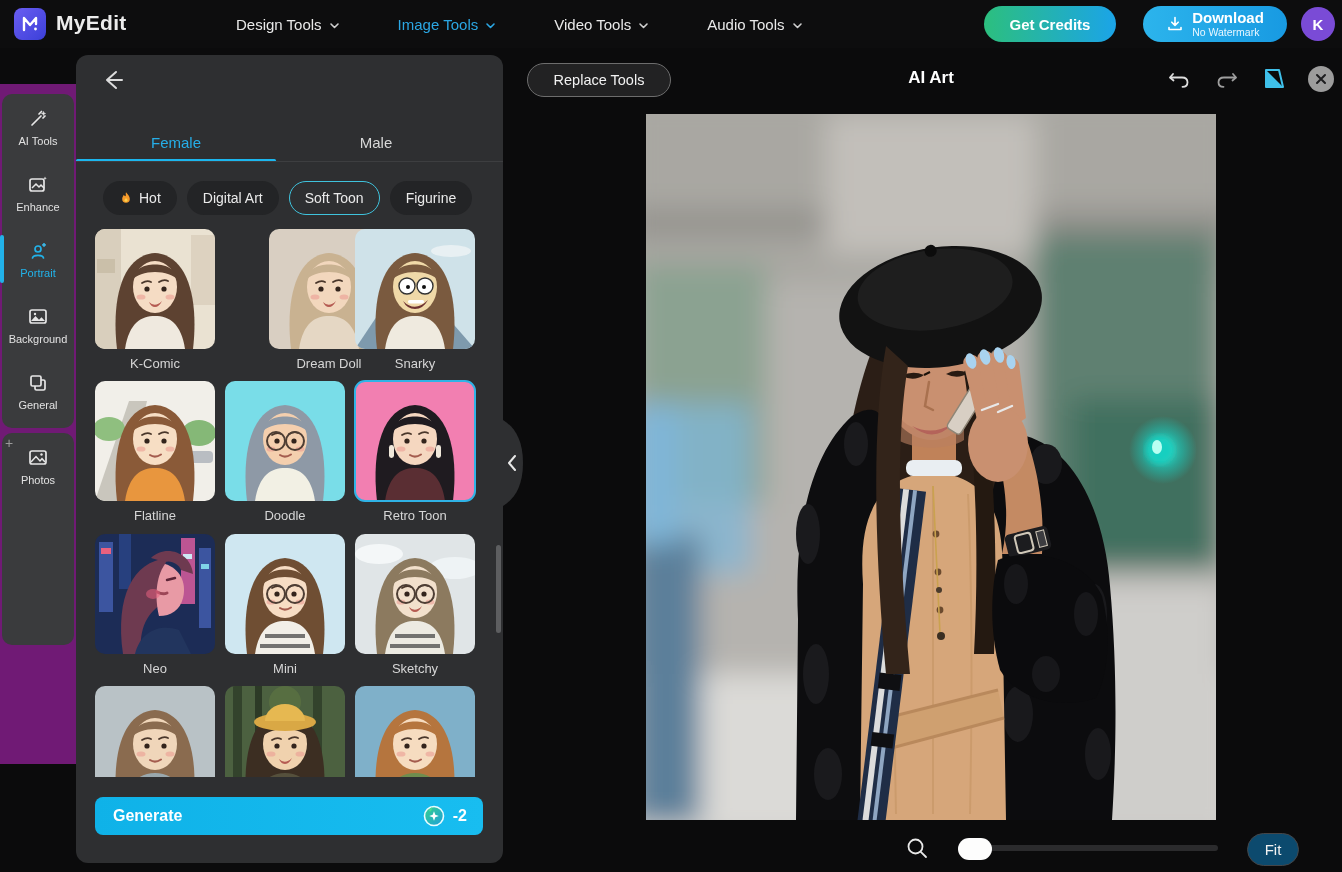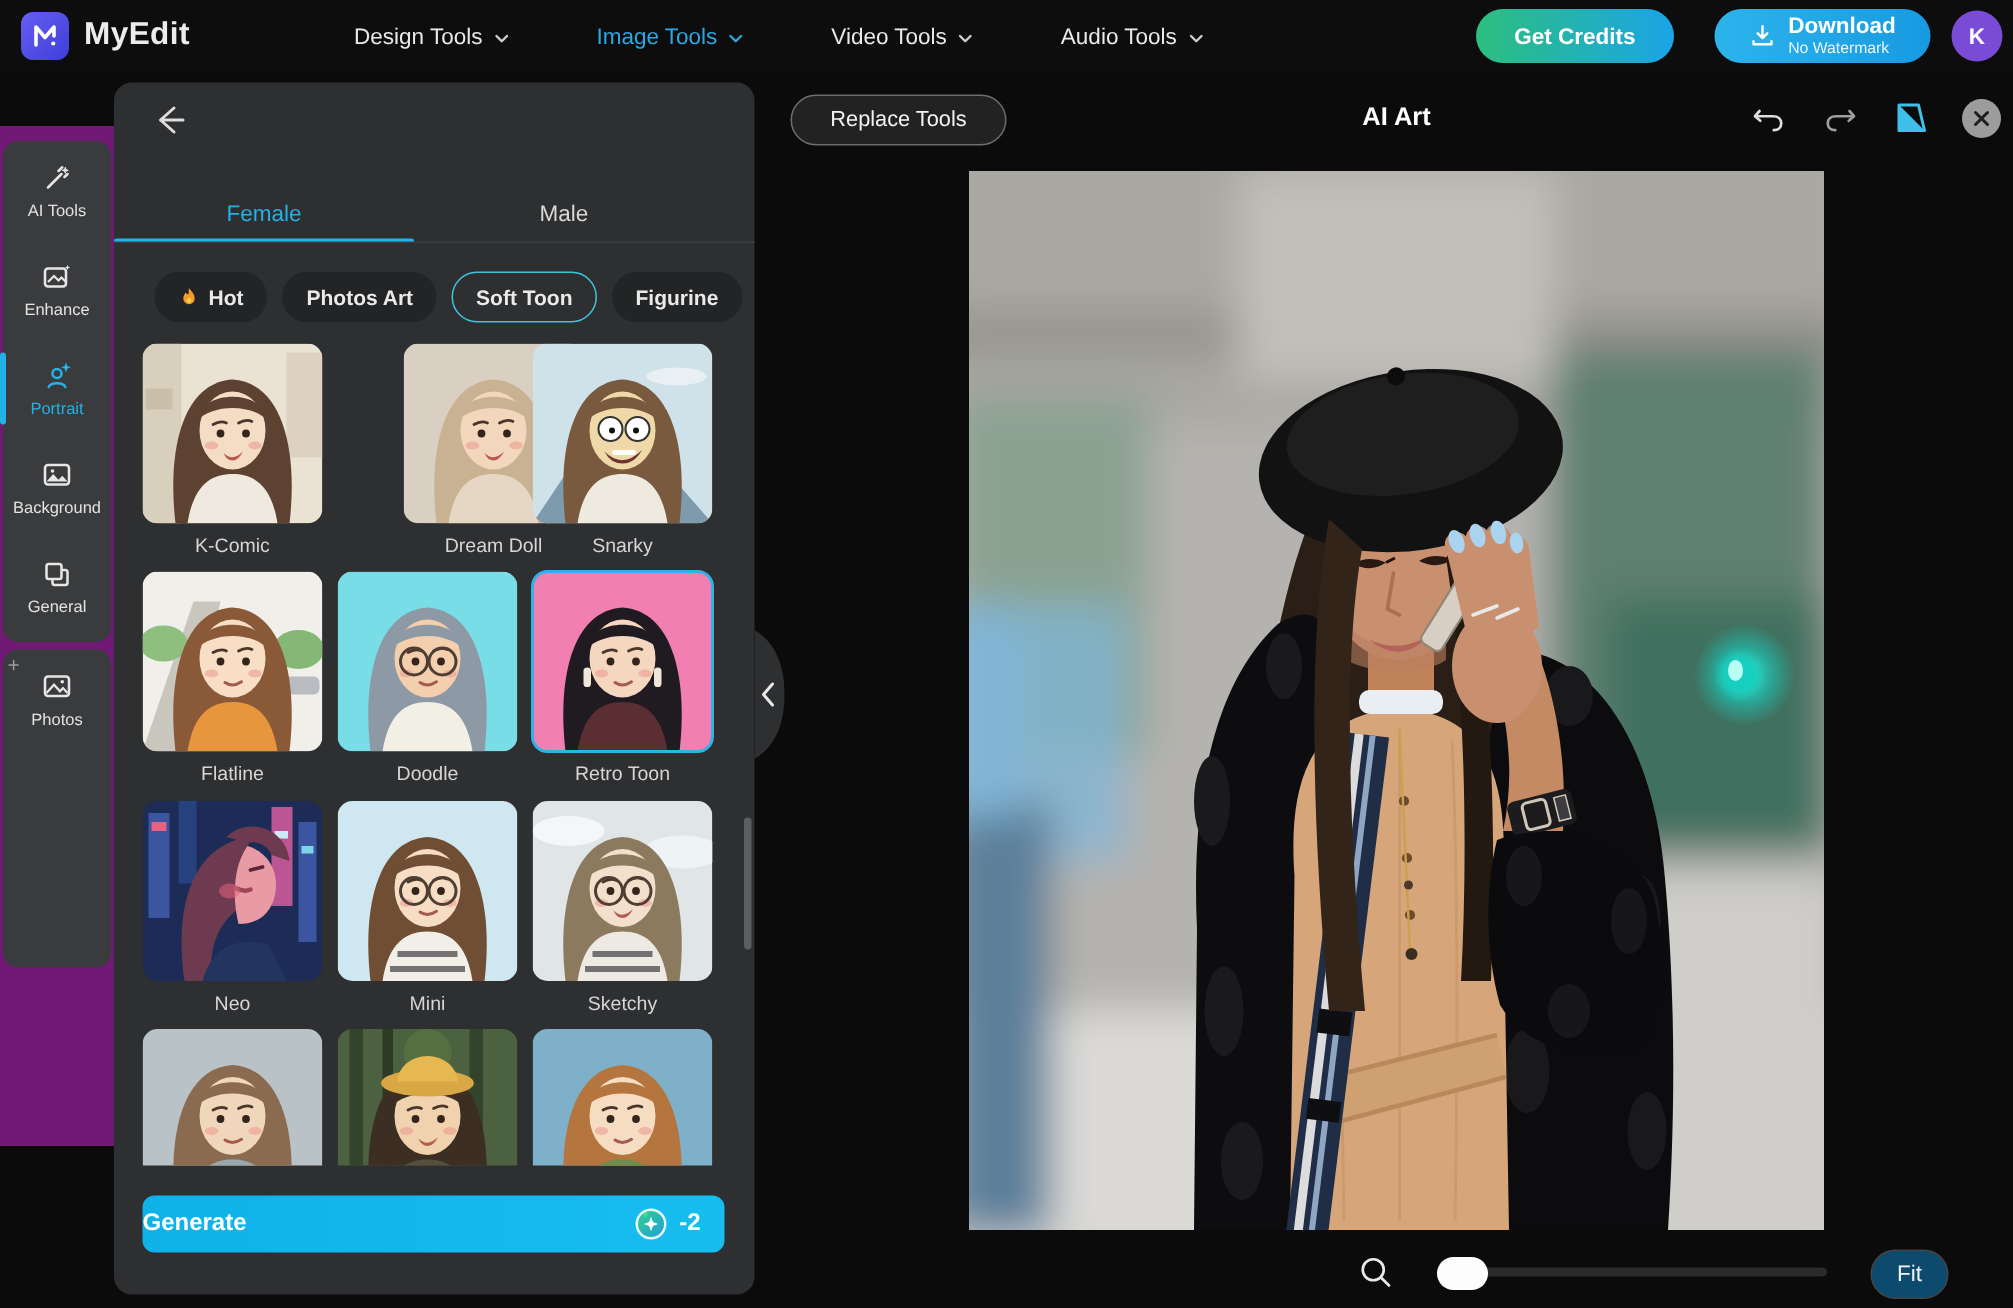--- a/index.html
+++ b/index.html
@@ -40,33 +40,33 @@
   #rail-plus { position:absolute; left:5px; top:351px; color:#9a9a9a; font-size:14px; z-index:3; }
 
   
   #panel { position:absolute; left:76px; top:55px; width:427px; height:808px; background:#2e2f31; border-radius:12px; }
   #back-arrow { position:absolute; left:24px; top:12px; width:26px; height:26px; cursor:pointer; }
   #tabs { position:absolute; left:0px; top:73px; width:427px; height:34px; display:flex; }
   .tab { width:200px; text-align:center; font-size:15px; color:#d8d8d8; cursor:pointer; padding-top:6px; }
   .tab.active { color:#26aee8; }
   #tab-underline { position:absolute; left:0px; top:104px; width:200px; height:3px; background:#1cb6ee; border-radius:2px; }
   #tab-divider { position:absolute; left:0; top:106px; width:427px; height:1px; background:#3d3e40; }
-  #chips { position:absolute; left:27px; top:126px; display:flex; gap:10px;font-weight:bold; }
+  #chips { position:absolute; left:27px; top:126px; display:flex; gap:10px; }
   .chip { height:34px; padding:0 15px; border-radius:17px; background:#232426; display:flex; align-items:center; gap:6px;
     font-size:14px; color:#eaeaea; cursor:pointer; border:1.5px solid transparent; }
   .chip.selected { border-color:#3fc3dd; background:transparent; }
   #grid { position:absolute; left:19px; top:174px; width:390px; }
   .thumb-cell { position:absolute; width:120px; cursor:pointer; }
   .thumb { width:120px; height:120px; border-radius:10px; overflow:hidden; position:relative; }
   .thumb.selected { outline:2.5px solid #2fb3e6; outline-offset:-1px; }
   .thumb-label { margin-top:7px; text-align:center; font-size:13px; color:#d6d6d6; }
   .thumb.partial { height:91px; border-radius:10px 10px 0 0; }
   #generate-btn { position:absolute; left:19px; top:742px; width:388px; height:38px; border-radius:8px;
     background:linear-gradient(90deg,#0fb2e8,#18bdf0); display:flex; align-items:center; cursor:pointer; }
-  #generate-label { font-size:16px; font-weight:600; color:#fff; flex:1; }
+  #generate-label { font-size:16px; font-weight:600; color:#fff; margin-left:18px; flex:1; }
   #credit-badge { display:flex; align-items:center; gap:7px; margin-right:16px; }
   #credit-cost { font-size:16px; font-weight:600; color:#fff; }
   #panel-scrollbar { position:absolute; left:420px; top:490px; width:5px; height:88px; border-radius:3px; background:#5d5e60; cursor:pointer; }
 
   
   #collapse-handle { position:absolute; left:503px; top:420px; width:24px; height:86px; cursor:pointer; }
 
   
   #replace-btn { position:absolute; left:527px; top:63px; width:144px; height:34px; border-radius:17px;
     border:1px solid #6d6d6d; background:rgba(44,44,46,.7); display:flex; align-items:center; justify-content:center;
@@ -203,21 +203,21 @@
     <div id="tab-divider"></div>
     <div id="chips">
         <div class="chip">
           <svg width="14" height="14" viewBox="0 0 14 14">
             <path d="M7 1.2 C8.5 3.2 10.8 4.8 10.8 8 A3.8 3.8 0 0 1 3.2 8 C3.2 6 4.2 5.2 4.8 3.8 C5.4 5 6.2 5.4 6.6 5 C7.2 4.3 6.4 2.6 7 1.2 Z" fill="#f59a2b"></path>
             <path d="M7 7 C7.8 8 8.6 8.6 8.6 9.8 A1.8 1.8 0 0 1 5.4 9.8 C5.4 8.6 6.4 8.2 7 7 Z" fill="#fbd34d"></path>
           </svg>
           <span>Hot</span>
         </div>
         <div class="chip">
-          <span>Photos Art</span>
+          <span>Digital Art</span>
         </div>
         <div class="chip selected">
           <span>Soft Toon</span>
         </div>
         <div class="chip">
           <span>Figurine</span>
         </div>
       </div>
     <div id="grid">
         <div class="thumb-cell" style="left: 0px; top: 0px;">

